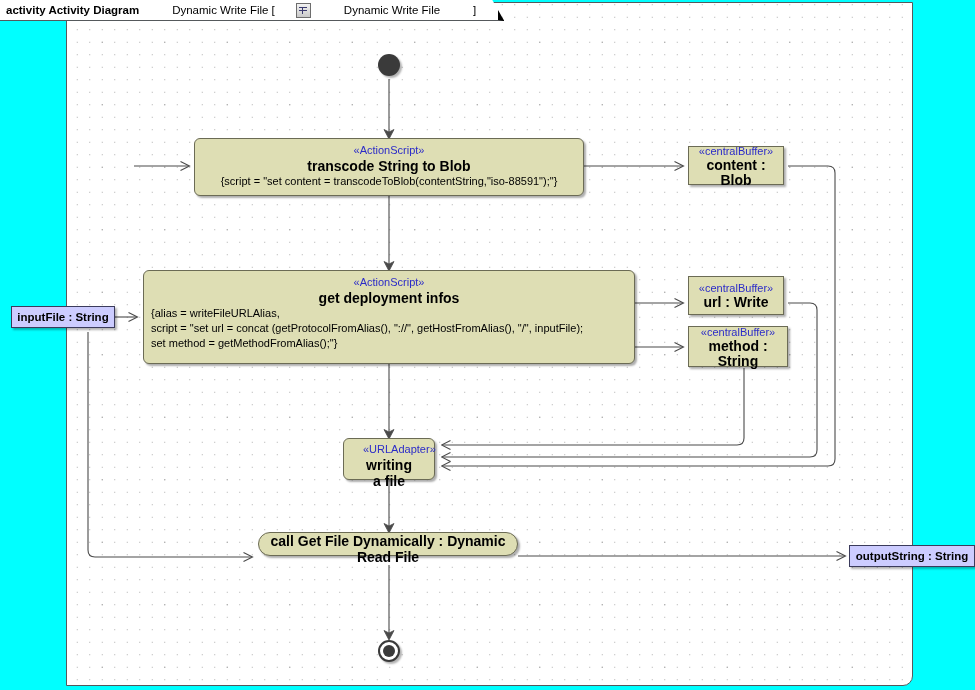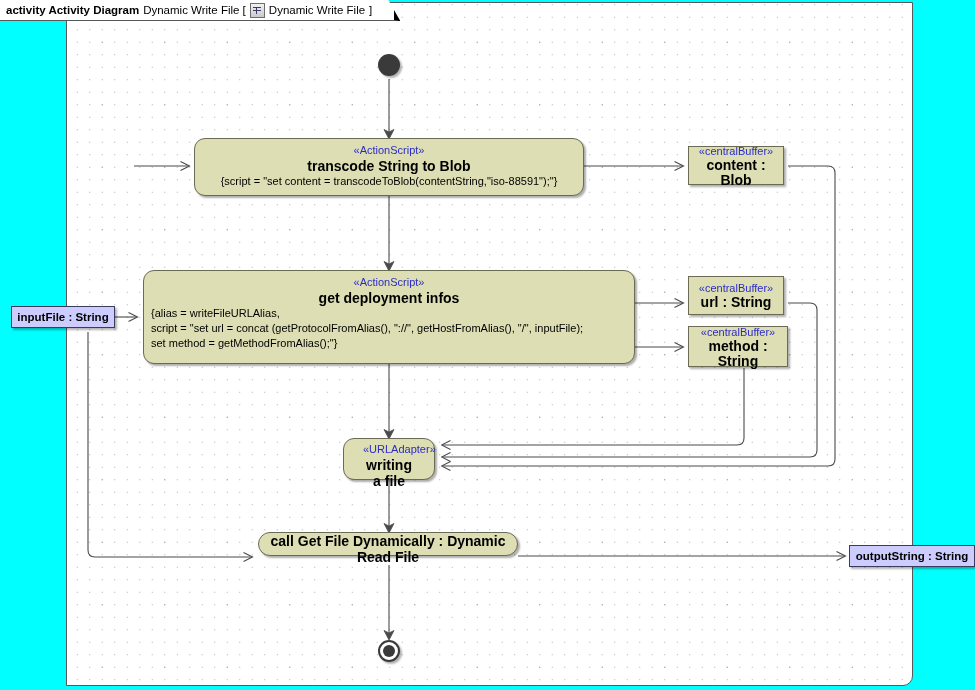--- a/index.html
+++ b/index.html
@@ -29,49 +29,49 @@
     background-position:4px 8px, 4px 8px;
     opacity:.85;
   }
   #frame-label{
     position:absolute;left:0px;top:0px;height:21px;
     box-sizing:border-box;
     background:#FFFFFF;
     border-right:6px solid #000000;
     border-bottom:1px solid #55595c;
     padding:0 22px 0 6px;
-    display:flex;align-items:center;gap:4px;
+    display:flex;align-items:center;gap:21px;
     font-size:11.5px;color:#000;
     white-space:nowrap;
     
     clip-path:polygon(0 0, calc(100% - 12px) 0, 100% 100%, 0 100%);
   }
   #frame-label .kw{font-weight:bold;}
-  #frame-label .nm{font-weight:normal;}
+  #frame-label .nm{font-weight:normal;margin-left:12px;}
   .mini-icon{
     display:inline-block;width:13px;height:13px;
     background:linear-gradient(#f2f2f2,#c9c9c9);
     border:1px solid #6d6d6d;
     position:relative;vertical-align:-2px;
   }
   .mini-icon:before{
     content:"";position:absolute;left:2px;top:3px;width:8px;height:1px;
     background:#3a3a6e;box-shadow:0 3px 0 #3a3a6e;
   }
   .mini-icon:after{
     content:"";position:absolute;left:5px;top:3px;width:1px;height:7px;
     background:#3a3a6e;
   }
 
   
   .action{
     position:absolute;box-sizing:border-box;
     background:#DEDEB4;
     border:1px solid #6b6b55;
-    border-radius:11px;
+    border-radius:6px;
     box-shadow:2px 2px 2px rgba(0,0,0,.32);
     font-size:11.5px;color:#000;
     padding:4px 7px 5px 7px;
   }
   .stereo{color:#2B2BC8;text-align:center;font-size:11px;line-height:15px;}
   .nodename{font-weight:bold;text-align:center;line-height:16px;font-size:14px;}
   .body-txt{line-height:15px;font-size:11px;}
   .body-txt.center{text-align:center;}
 
   .buffer{
@@ -201,21 +201,21 @@
     <div class="nodename">call Get File Dynamically : Dynamic Read File</div>
   </div>
 
   <div class="buffer" style="left:688px;top:146px;width:96px;height:39px;">
     <div class="stereo">«centralBuffer»</div>
     <div class="nodename">content : Blob</div>
   </div>
 
   <div class="buffer" style="left:688px;top:276px;width:96px;height:39px;">
     <div class="stereo">«centralBuffer»</div>
-    <div class="nodename">url : String</div>
+    <div class="nodename">url : Write</div>
   </div>
 
   <div class="buffer" style="left:688px;top:326px;width:100px;height:41px;">
     <div class="stereo">«centralBuffer»</div>
     <div class="nodename">method : String</div>
   </div>
 
 
   <div class="pin" style="left:11px;top:306px;width:104px;height:22px;">
     <span>inputFile : String</span>

